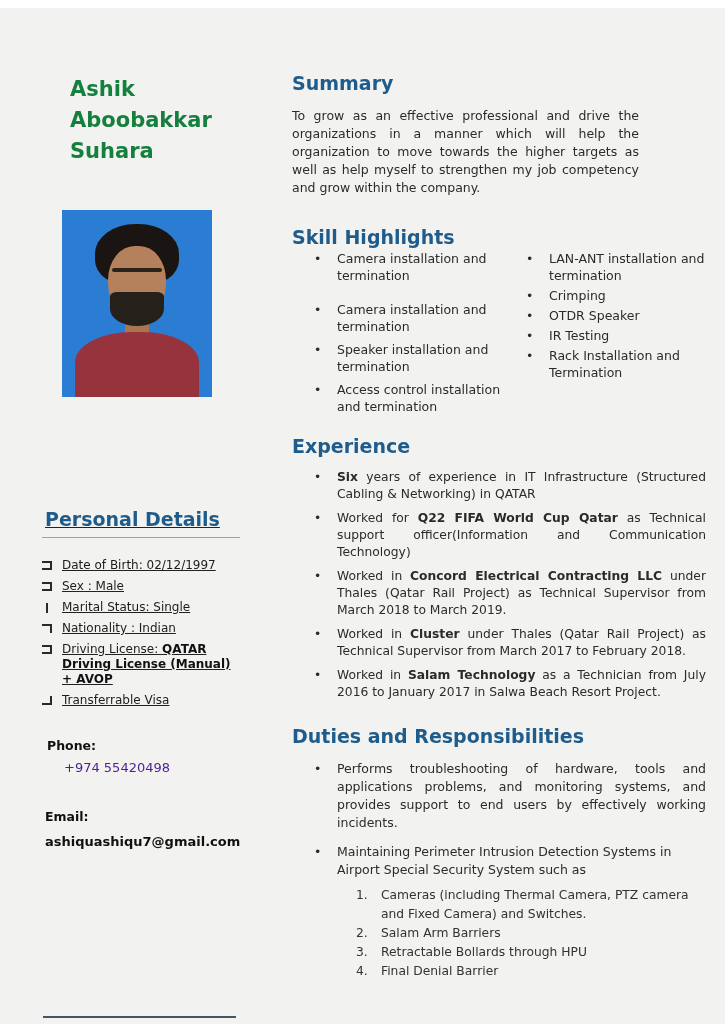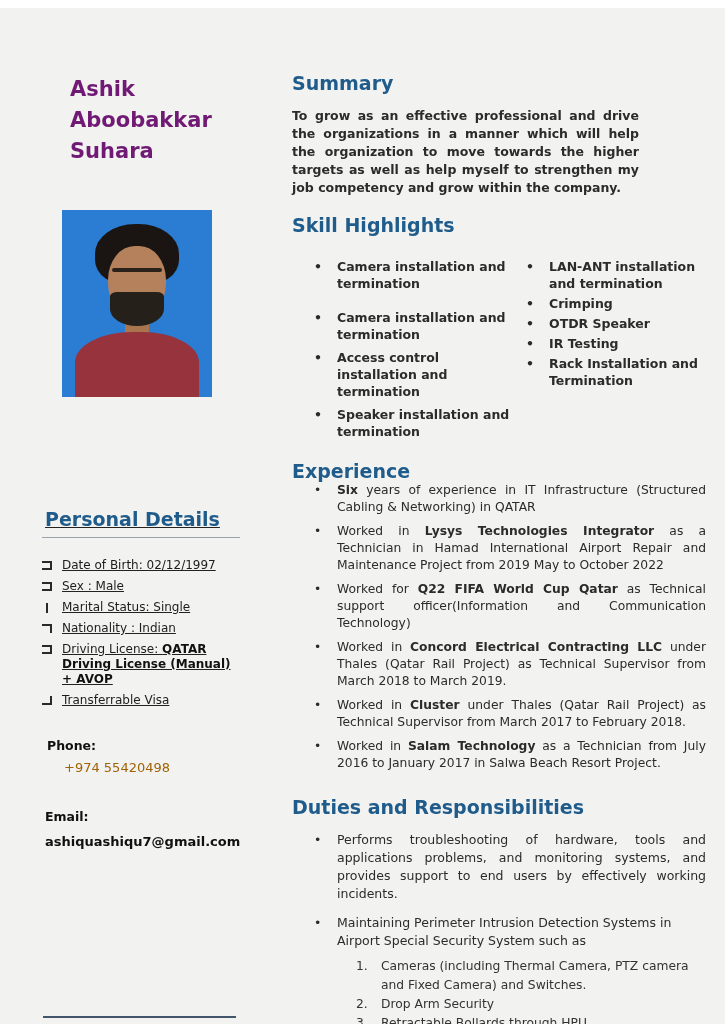--- a/index.html
+++ b/index.html
@@ -5,21 +5,21 @@
   html,body{margin:0;padding:0;}
   body{
     width:725px;height:1024px;position:relative;background:#ffffff;
     font-family:"DejaVu Sans","Liberation Sans",sans-serif;color:#222;
     overflow:hidden;
   }
   .page-bg{position:absolute;left:0;top:8px;width:725px;height:1016px;background:#f2f2f0;}
 
   
   .name-block{position:absolute;left:70px;top:74px;width:190px;
-    font-size:21px;font-weight:bold;color:#701a75;line-height:31px;}
+    font-size:21px;font-weight:bold;color:#15803d;line-height:31px;}
 
   .photo{position:absolute;left:62px;top:210px;width:150px;height:187px;
     background:#2b7cd3;overflow:hidden;}
   .photo .hair{position:absolute;left:33px;top:14px;width:84px;height:62px;background:#1a1512;border-radius:48% 48% 42% 42%;}
   .photo .face{position:absolute;left:46px;top:36px;width:58px;height:74px;background:#b5805c;border-radius:46% 46% 50% 50%;}
   .photo .brow{position:absolute;left:50px;top:58px;width:50px;height:4px;background:#2a211b;border-radius:2px;}
   .photo .beard{position:absolute;left:48px;top:82px;width:54px;height:34px;background:#26201a;border-radius:14% 14% 52% 52%;}
   .photo .neck{position:absolute;left:63px;top:106px;width:24px;height:22px;background:#a8754f;}
   .photo .shirt{position:absolute;left:13px;top:122px;width:124px;height:66px;background:#97333c;border-radius:46% 46% 0 0;}
 
@@ -30,43 +30,43 @@
   .pd-item{display:flex;margin-bottom:6px;line-height:15px;}
   .glyph{flex:none;width:10px;height:9px;margin:3px 10px 0 0;box-sizing:border-box;}
   .g-cob{border-top:2px solid #2a2a2a;border-right:2px solid #2a2a2a;border-bottom:2px solid #2a2a2a;}
   .g-bar{width:2px;background:#2a2a2a;margin-left:4px;margin-right:14px;height:10px;}
   .g-tr{border-top:2px solid #2a2a2a;border-right:2px solid #2a2a2a;}
   .g-br{border-bottom:2px solid #2a2a2a;border-right:2px solid #2a2a2a;}
   .pd-item b{color:#111;}
 
   .phone{position:absolute;left:47px;top:738px;font-size:12.5px;color:#111;}
   .phone .label,.email .label{font-weight:bold;}
-  .phone .value{margin:7px 0 0 17px;font-size:13px;color:#a16207;}
+  .phone .value{margin:7px 0 0 17px;font-size:13px;color:#4c1d95;}
   .email{position:absolute;left:45px;top:809px;font-size:12.5px;color:#111;}
   .email .value{margin-top:10px;font-weight:bold;font-size:13px;}
   .bottom-line{position:absolute;left:43px;top:1016px;width:193px;height:2px;background:#44546a;}
 
   
   .right{position:absolute;left:292px;top:72px;width:414px;color:#2b2b2b;}
   .sec-title{font-size:19px;font-weight:bold;color:#1f5c8b;margin:0;}
-  .summary-body{width:347px;margin:13px 0 0;font-size:12.5px;line-height:18px;text-align:justify;font-weight:bold;}
-
-  .skills-title{margin-top:17px;}
-  .skills-row{display:flex;margin-top:22px;font-weight:bold;}
+  .summary-body{width:347px;margin:13px 0 0;font-size:12.5px;line-height:18px;text-align:justify;}
+
+  .skills-title{margin-top:29px;}
+  .skills-row{display:flex;margin-top:2px;}
   .sk-col-left{width:228px;box-sizing:border-box;padding-left:22px;}
   .sk-col-right{width:180px;margin-left:6px;}
   .li{display:flex;font-size:12.5px;line-height:17px;}
   .li .bullet{flex:none;width:13px;margin-right:10px;text-align:left;}
   .bullet::before{content:"\2022";}
   .sk-col-left .li{margin-bottom:6px;}
   .sk-col-left .li.gap-after{margin-bottom:17px;}
   .sk-col-right .li{margin-bottom:3px;}
 
   .exp-title{margin-top:14px;}
-  .exp-list{padding-left:22px;}
+  .exp-list{margin-top:12px;padding-left:22px;}
   .exp-list .li{margin-bottom:7px;font-size:12.3px;line-height:17px;}
   .exp-list .li-text{text-align:justify;flex:1;}
 
   .duties-title{margin-top:24px;}
   .duties-list{margin-top:13px;padding-left:22px;}
   .duties-list .li{margin-bottom:11px;font-size:12.5px;line-height:18px;}
   .duties-list .li-text.just{text-align:justify;flex:1;}
   .num-list{margin:-4px 0 0 64px;font-size:12.3px;line-height:19px;color:#333;}
   .num-item{display:flex;}
   .num{flex:none;width:25px;}
@@ -145,25 +145,25 @@
       <div class="li gap-after">
           <span class="bullet"></span>
           <span class="li-text">Camera installation and termination</span>
         </div>
       <div class="li">
           <span class="bullet"></span>
           <span class="li-text">Camera installation and termination</span>
         </div>
       <div class="li">
           <span class="bullet"></span>
+          <span class="li-text">Speaker installation and termination</span>
+        </div>
+      <div class="li">
+          <span class="bullet"></span>
           <span class="li-text">Access control installation and termination</span>
-        </div>
-      <div class="li">
-          <span class="bullet"></span>
-          <span class="li-text">Speaker installation and termination</span>
         </div>
     </div>
     <div class="sk-col-right">
       <div class="li">
           <span class="bullet"></span>
           <span class="li-text">LAN-ANT installation and termination</span>
         </div>
       <div class="li">
           <span class="bullet"></span>
           <span class="li-text">Crimping</span>
@@ -184,24 +184,20 @@
   </div>
 
   <div class="sec-title exp-title">Experience</div>
   <div class="exp-list">
     <div class="li">
         <span class="bullet"></span>
         <span class="li-text"><span></span><b>Six</b><span> years of experience in IT Infrastructure (Structured Cabling &amp; Networking) in QATAR</span></span>
       </div>
     <div class="li">
         <span class="bullet"></span>
-        <span class="li-text"><span>Worked in </span><b>Lysys Technologies Integrator</b><span> as a Technician in Hamad International Airport Repair and Maintenance Project from 2019 May to October 2022</span></span>
-      </div>
-    <div class="li">
-        <span class="bullet"></span>
         <span class="li-text"><span>Worked for </span><b>Q22 FIFA World Cup Qatar</b><span> as Technical support officer(Information and Communication Technology)</span></span>
       </div>
     <div class="li">
         <span class="bullet"></span>
         <span class="li-text"><span>Worked in </span><b>Concord Electrical Contracting LLC</b><span> under Thales (Qatar Rail Project) as Technical Supervisor from March 2018 to March 2019.</span></span>
       </div>
     <div class="li">
         <span class="bullet"></span>
         <span class="li-text"><span>Worked in </span><b>Cluster</b><span> under Thales (Qatar Rail Project) as Technical Supervisor from March 2017 to February 2018.</span></span>
       </div>
@@ -222,21 +218,21 @@
         <span class="li-text">Maintaining Perimeter Intrusion Detection Systems in Airport Special Security System such as</span>
       </div>
   </div>
   <div class="num-list">
     <div class="num-item">
         <span class="num">1.</span>
         <span class="num-text">Cameras (including Thermal Camera, PTZ camera and Fixed Camera) and Switches.</span>
       </div>
     <div class="num-item">
         <span class="num">2.</span>
-        <span class="num-text">Drop Arm Security</span>
+        <span class="num-text">Salam Arm Barriers</span>
       </div>
     <div class="num-item">
         <span class="num">3.</span>
         <span class="num-text">Retractable Bollards through HPU</span>
       </div>
     <div class="num-item">
         <span class="num">4.</span>
         <span class="num-text">Final Denial Barrier</span>
       </div>
 

